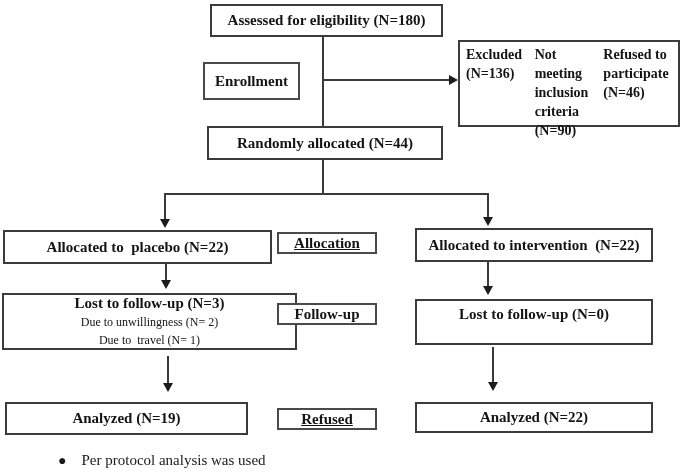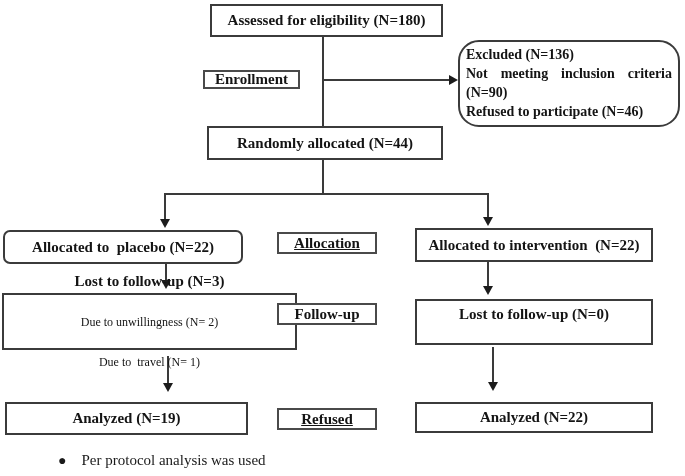--- a/index.html
+++ b/index.html
@@ -32,24 +32,23 @@
     background:#ffffff;
     box-sizing:border-box;
     display:flex;align-items:center;justify-content:center;
     font-size:15px;font-weight:bold;
   }
   .multiline{flex-direction:column;}
   .top-align{align-items:flex-start;padding-top:4px;}
   .left-align{
     align-items:flex-start;
     justify-content:flex-start;
-    flex-direction:column;
+    flex-direction:row;
     text-align:left;
     padding:3px 6px;
-    border-radius:21px;
   }
   .excl-line{font-size:14px;font-weight:bold;line-height:19px;width:100%;}
   .justify{text-align:justify;}
   .vline,.hline{position:absolute;background:#3a3a3a;}
   .vline{width:2px;}
   .hline{height:2px;}
   .arrow-down{
     position:absolute;width:0;height:0;
     border-left:5px solid transparent;
     border-right:5px solid transparent;
@@ -96,47 +95,47 @@
   <div class="vline" style="left:167px;top:356px;height:28px;"></div>
   <div class="arrow-down" style="left:163px;top:383px;"></div>
 
   <div class="vline" style="left:492px;top:347px;height:36px;"></div>
   <div class="arrow-down" style="left:488px;top:382px;"></div>
 
   <div class="box main-text" style="left:210px;top:4px;width:233px;height:33px;">
     <span class="pre">Assessed for eligibility (N=180)</span>
   </div>
 
-  <div class="label-box" style="left:203px;top:62px;width:97px;height:19px;margin-top:8px;">
+  <div class="label-box" style="left:203px;top:62px;width:97px;height:38px;">
     <span class="pre">Enrollment</span>
   </div>
 
   <div class="box left-align" style="left:458px;top:40px;width:222px;height:87px;">
     <div class="excl-line">Excluded (N=136)</div>
     <div class="excl-line justify">Not meeting inclusion criteria (N=90)</div>
     <div class="excl-line">Refused to participate (N=46)</div>
   </div>
 
   <div class="box main-text" style="left:207px;top:126px;width:236px;height:34px;">
     <span class="pre">Randomly allocated (N=44)</span>
   </div>
 
-  <div class="box main-text" style="left:3px;top:230px;width:240px;height:34px;border-radius:7px;">
+  <div class="box main-text" style="left:3px;top:230px;width:269px;height:34px;">
     <span class="pre">Allocated to  placebo (N=22)</span>
   </div>
 
   <div class="label-box" style="left:277px;top:232px;width:100px;height:22px;text-decoration:underline;">
     <span class="pre">Allocation</span>
   </div>
 
   <div class="box main-text" style="left:415px;top:228px;width:238px;height:34px;">
     <span class="pre">Allocated to intervention  (N=22)</span>
   </div>
 
-  <div class="box multiline" style="left:2px;top:293px;width:295px;height:57px;gap:22px;">
+  <div class="box multiline" style="left:2px;top:293px;width:295px;height:57px;">
     <div class="main-text pre">Lost to follow-up (N=3)</div>
     <div class="sub-text pre">Due to unwillingness (N= 2)</div>
     <div class="sub-text pre">Due to  travel (N= 1)</div>
   </div>
 
   <div class="label-box" style="left:277px;top:303px;width:100px;height:22px;">
     <span class="pre">Follow-up</span>
   </div>
 
   <div class="box main-text top-align" style="left:415px;top:299px;width:238px;height:46px;">

